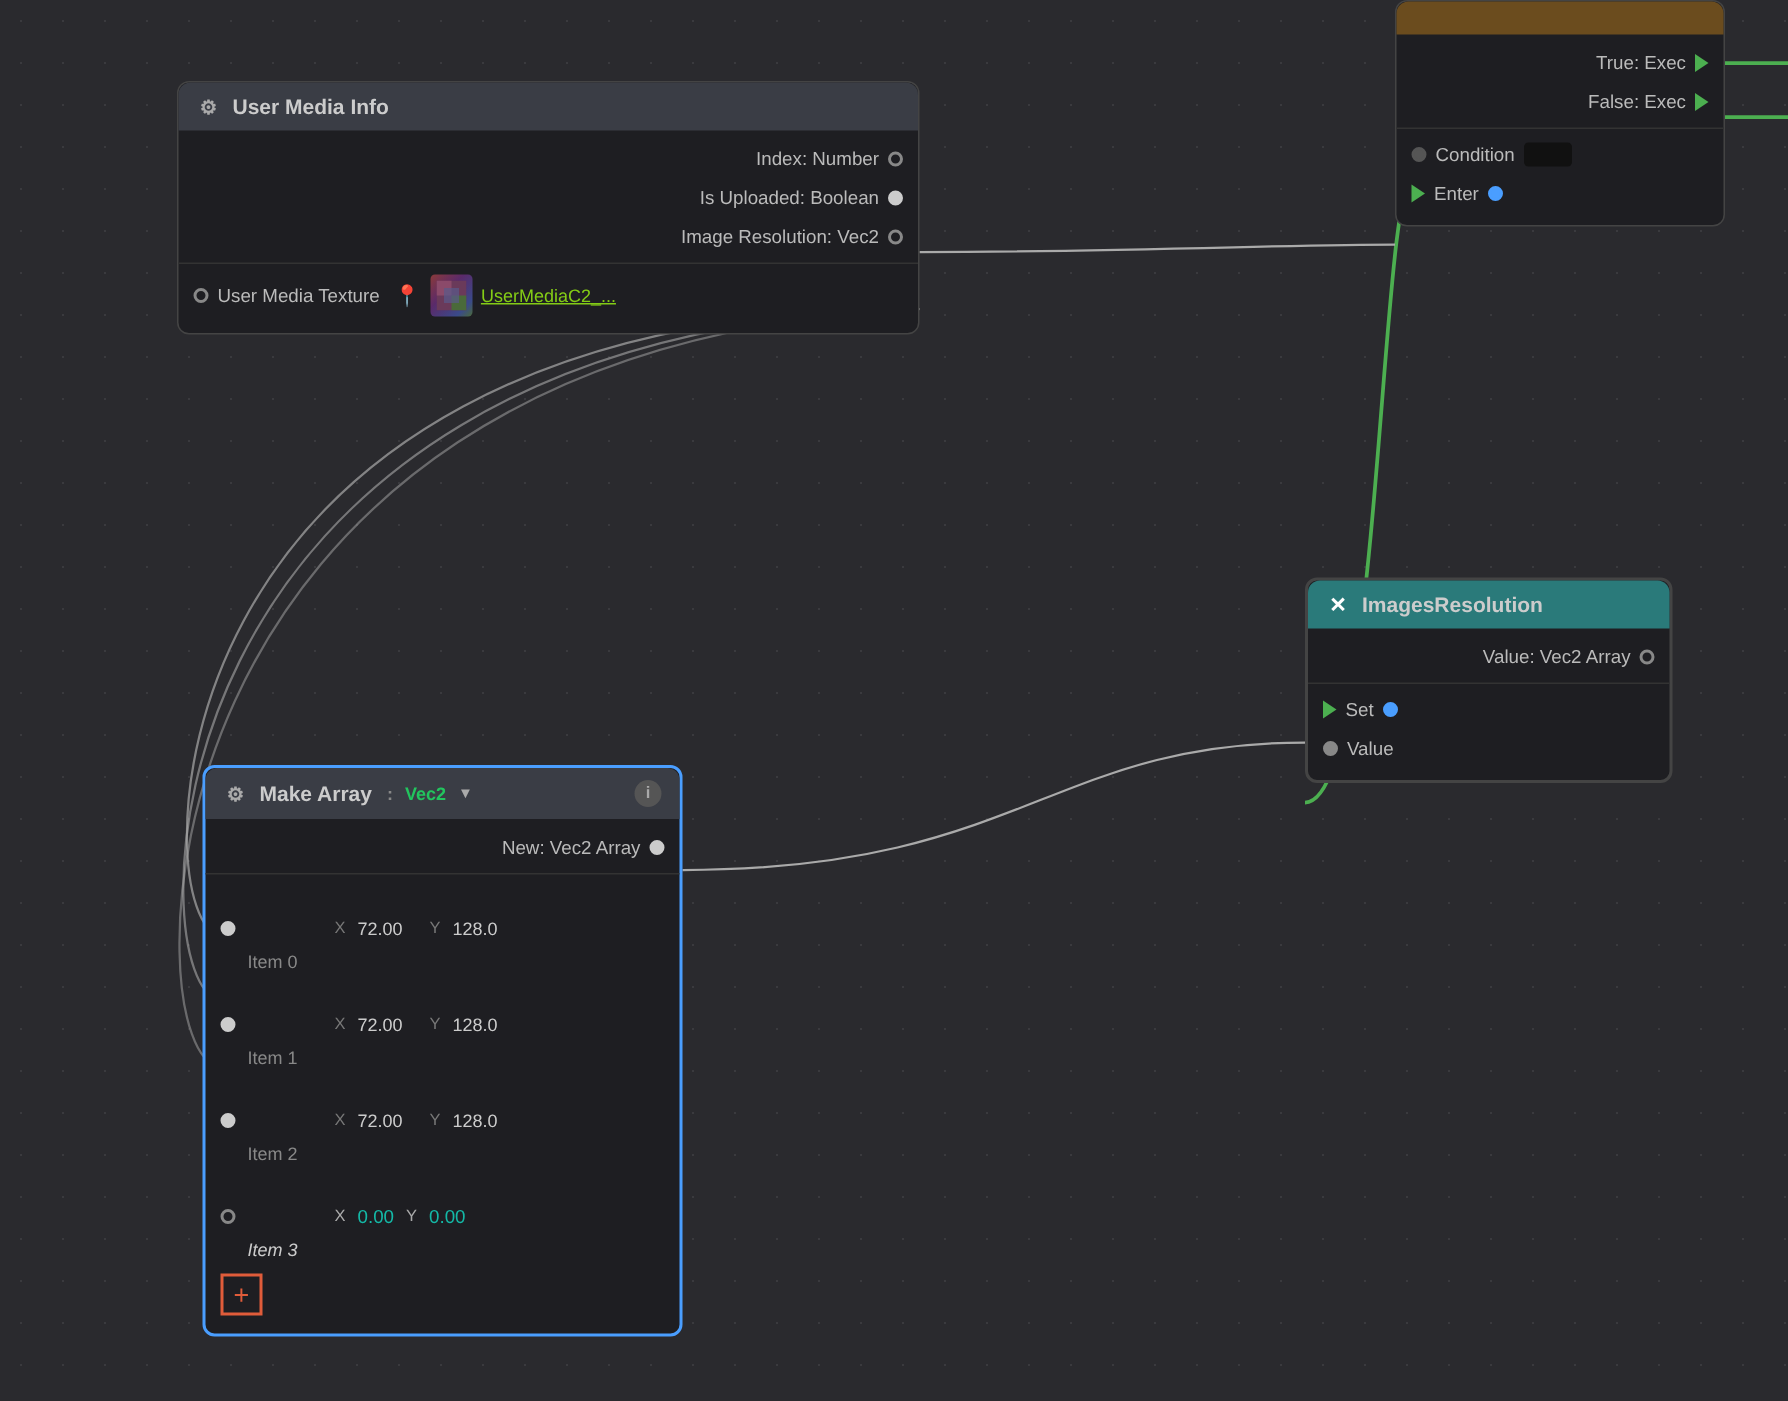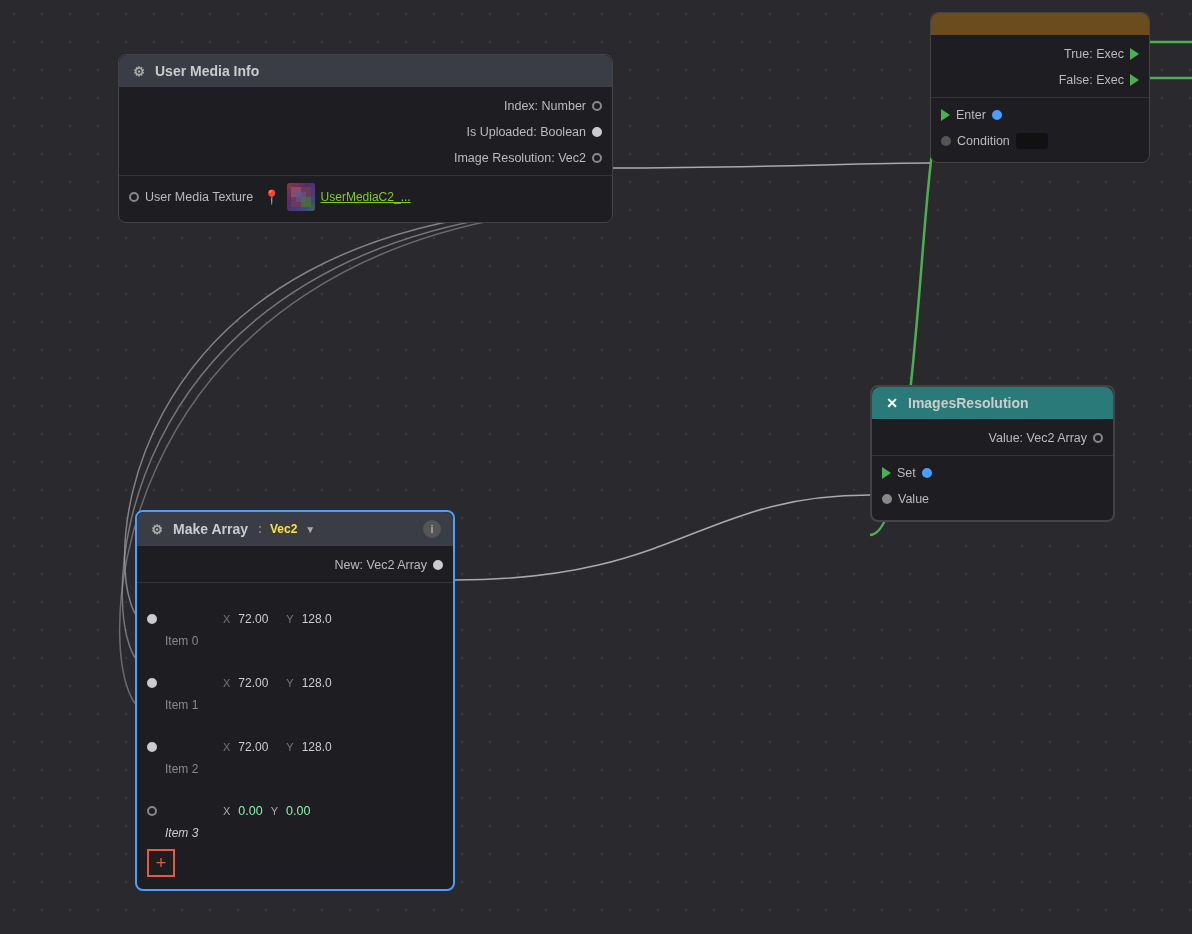--- a/index.html
+++ b/index.html
@@ -126,21 +126,21 @@
       width: 495px;
       border: 1px solid #444;
     }
 
     #node-user-media .node-header {
       background: #3a3d45;
     }
 
     
     #node-branch {
-      top: 12px;
+      top: 0px;
       left: 930px;
       width: 220px;
       border: 1px solid #444;
     }
 
     
     #node-images-res {
       top: 385px;
       left: 870px;
       width: 245px;
@@ -202,21 +202,21 @@
       font-size: 11px;
     }
 
     .vec-value {
       color: #ccc;
       font-size: 12px;
       min-width: 40px;
     }
 
     .vec-value-editable {
-      color: #86efac;
+      color: #14b8a6;
       font-size: 12.5px;
       font-weight: 500;
     }
 
     
     .add-btn {
       width: 28px;
       height: 28px;
       background: transparent;
       border: 2px solid #e05c3a;
@@ -300,29 +300,29 @@
       <span class="exec-tri right"></span>
     </div>
 
     <div class="port-row right-align">
       <span class="port-label">False: Exec</span>
       <span class="exec-tri right"></span>
     </div>
     <div class="node-divider"></div>
 
     <div class="port-row">
+      <span class="port-dot empty" style="background:#555; border-color:#555;"></span>
+      <span class="port-label">Condition</span>
+      <div class="condition-dark"></div>
+    </div>
+
+    <div class="port-row">
       <span class="exec-tri right" style="border-left-color:#4caf50;"></span>
       <span class="port-label">Enter</span>
       <span class="port-dot filled-blue"></span>
-    </div>
-
-    <div class="port-row">
-      <span class="port-dot empty" style="background:#555; border-color:#555;"></span>
-      <span class="port-label">Condition</span>
-      <div class="condition-dark"></div>
     </div>
   </div>
 </div>
 
 <div class="node" id="node-user-media">
   <div class="node-header">
     <span class="gear-icon">⚙</span>
     <span>User Media Info</span>
   </div>
   <div class="node-body">
@@ -385,21 +385,21 @@
       <span class="port-label">Value</span>
     </div>
   </div>
 </div>
 
 <div class="node" id="node-make-array">
   <div class="node-header">
     <span class="gear-icon">⚙</span>
     <span>Make Array</span>
     <span style="color:#888; font-size:12px; margin-left:2px;">:</span>
-    <span style="color:#fde047; font-size:12px;">Vec2</span>
+    <span style="color:#22c55e; font-size:12px;">Vec2</span>
     <span class="dropdown-arrow">▼</span>
     <div class="info-badge">i</div>
   </div>
   <div class="node-body">
 
     <div class="port-row right-align">
       <span class="port-label">New: Vec2 Array</span>
       <span class="port-dot filled-white"></span>
     </div>
     <div class="node-divider"></div>

